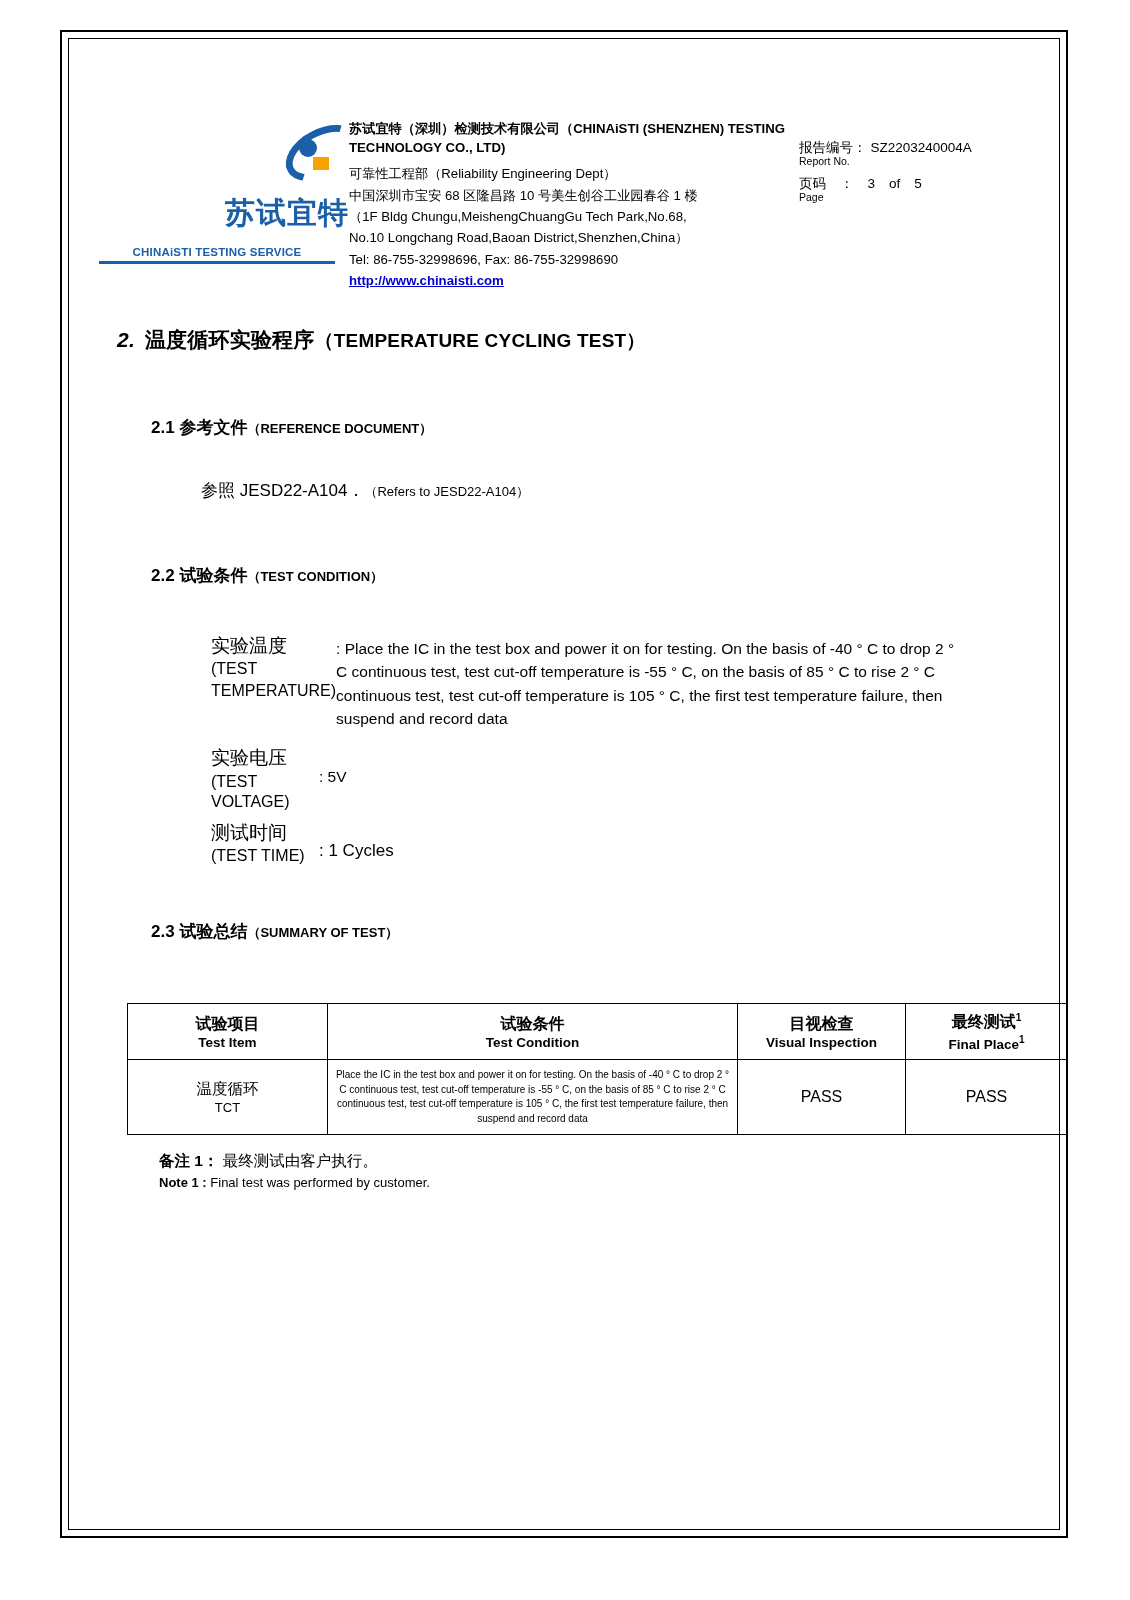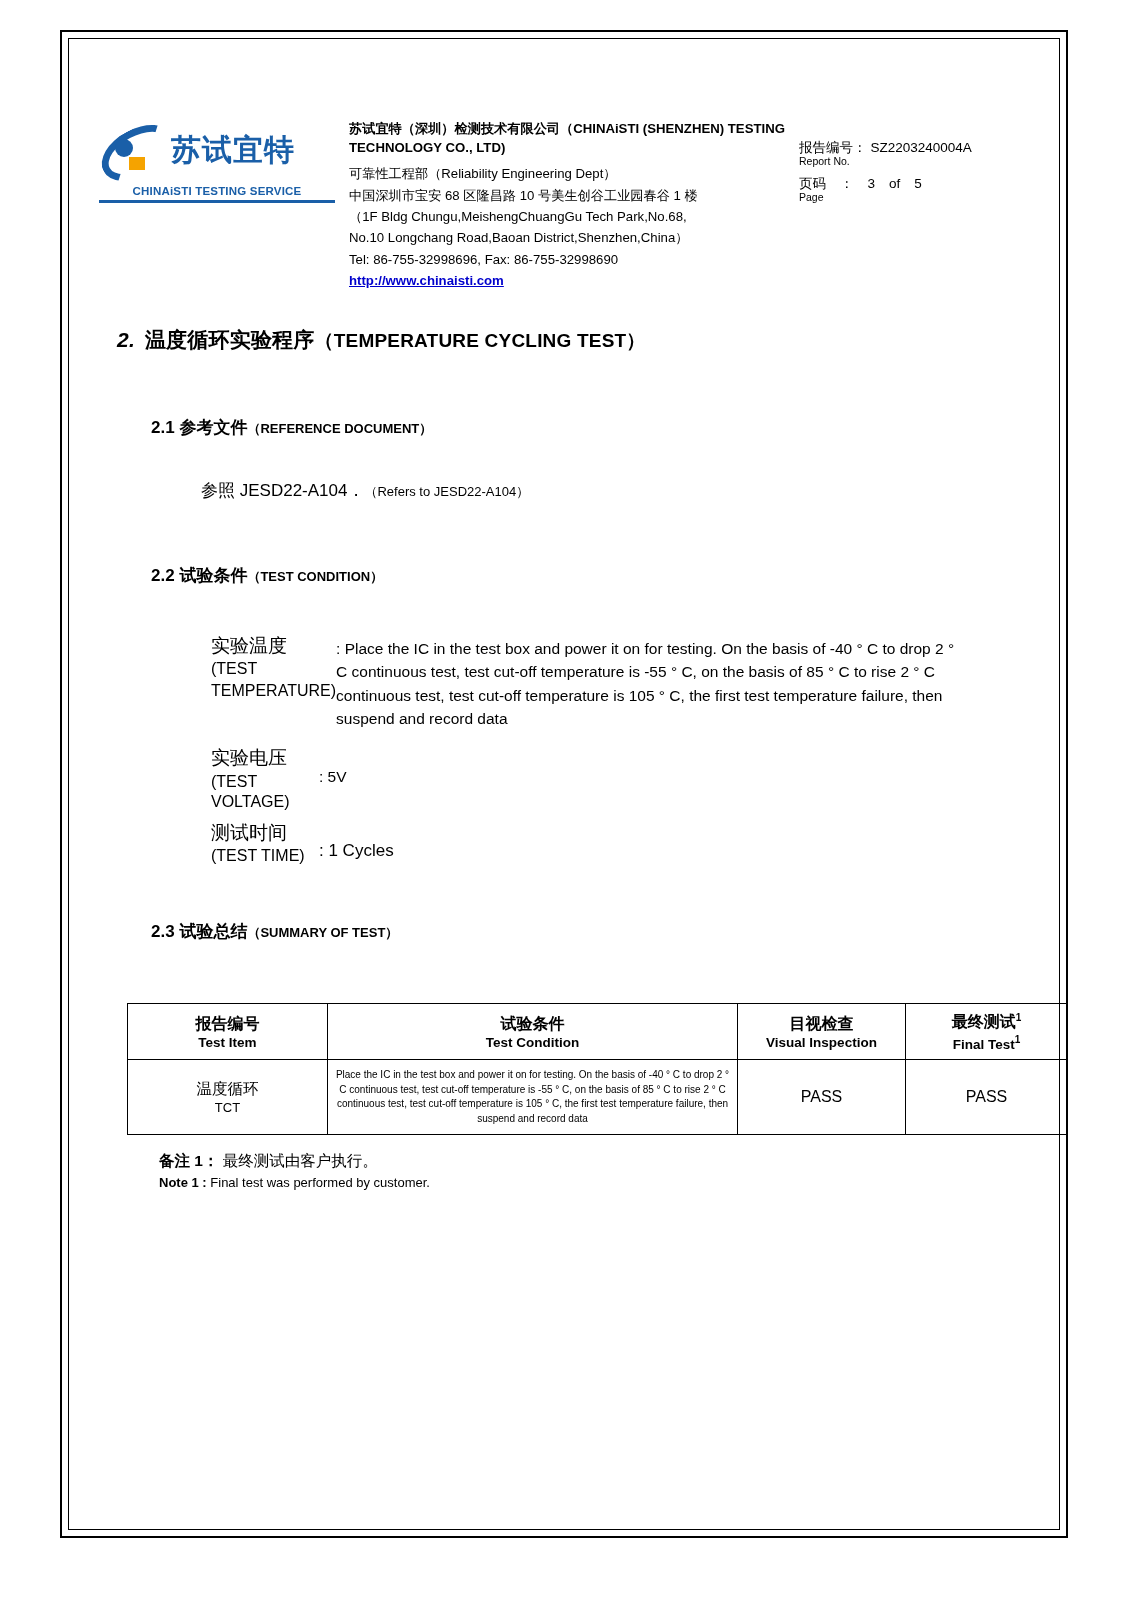--- a/index.html
+++ b/index.html
@@ -49,22 +49,22 @@
     align-items: flex-start;
     gap: 0px;
   }
   .logo-block {
     width: 250px;
     flex: 0 0 250px;
     padding-top: 60px;
   }
   .logo-row {
     display: flex;
-    align-items: center;
-    gap: 6px;
+    align-items: flex-end;
+    flex-direction: column;
   }
   .logo-mark {
     width: 66px;
     height: 46px;
     position: relative;
     flex: 0 0 66px;
   }
   .logo-swoosh {
     position: absolute;
     left: 0; top: 2px;
@@ -346,34 +346,34 @@
         <table class="summary">
           <colgroup>
             <col style="width:200px">
             <col style="width:410px">
             <col style="width:168px">
             <col style="width:162px">
           </colgroup>
           <thead>
             <tr>
               <th>
-                <div class="th-cn">报告编号</div>
+                <div class="th-cn">试验项目</div>
                 <div class="th-en">Test Item</div>
               </th>
               <th>
                 <div class="th-cn">试验条件</div>
                 <div class="th-en">Test Condition</div>
               </th>
               <th>
                 <div class="th-cn">目视检查</div>
                 <div class="th-en">Visual Inspection</div>
               </th>
               <th>
                 <div class="th-cn"><span>最终测试</span><sup>1</sup></div>
-                <div class="th-en"><span>Final Test</span><sup>1</sup></div>
+                <div class="th-en"><span>Final Place</span><sup>1</sup></div>
               </th>
             </tr>
           </thead>
           <tbody>
             <tr>
               <td>
                 <div class="td-cn">温度循环</div>
                 <div class="td-en">TCT</div>
               </td>
               <td class="td-cond">Place the IC in the test box and power it on for testing. On the basis of -40 ° C to drop 2 ° C continuous test, test cut-off temperature is -55 ° C, on the basis of 85 ° C to rise 2 ° C continuous test, test cut-off temperature is 105 ° C, the first test temperature failure, then suspend and record data</td>

